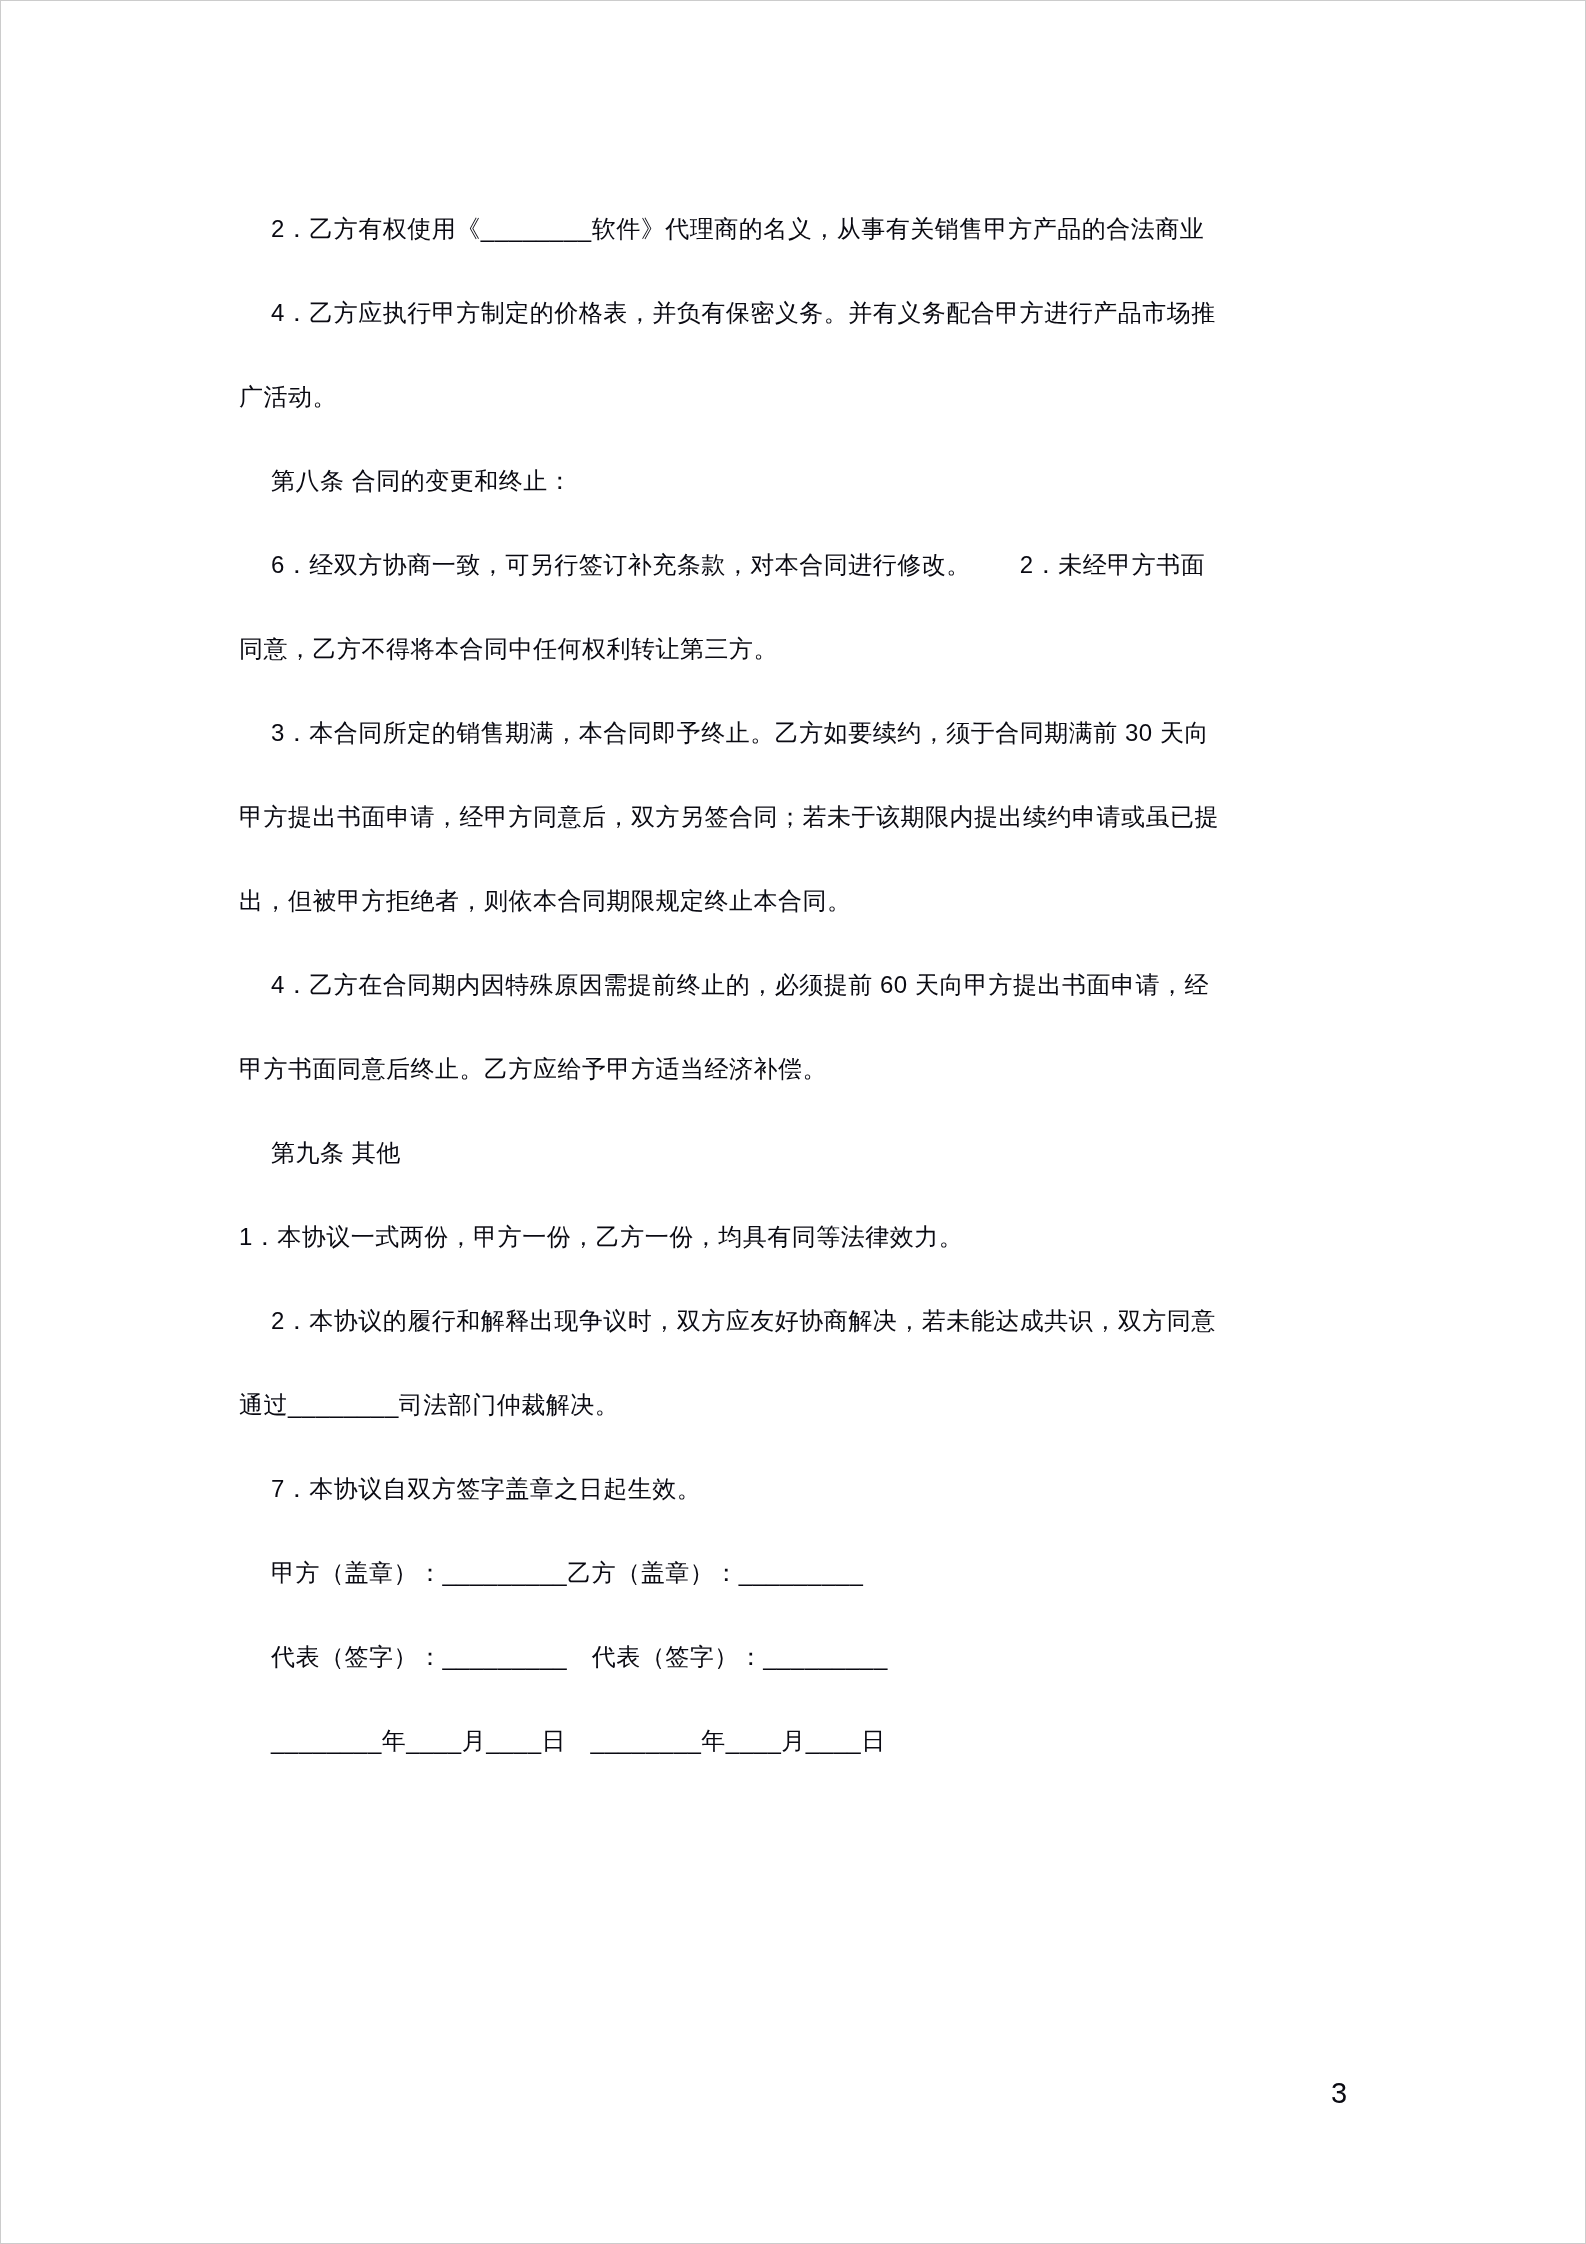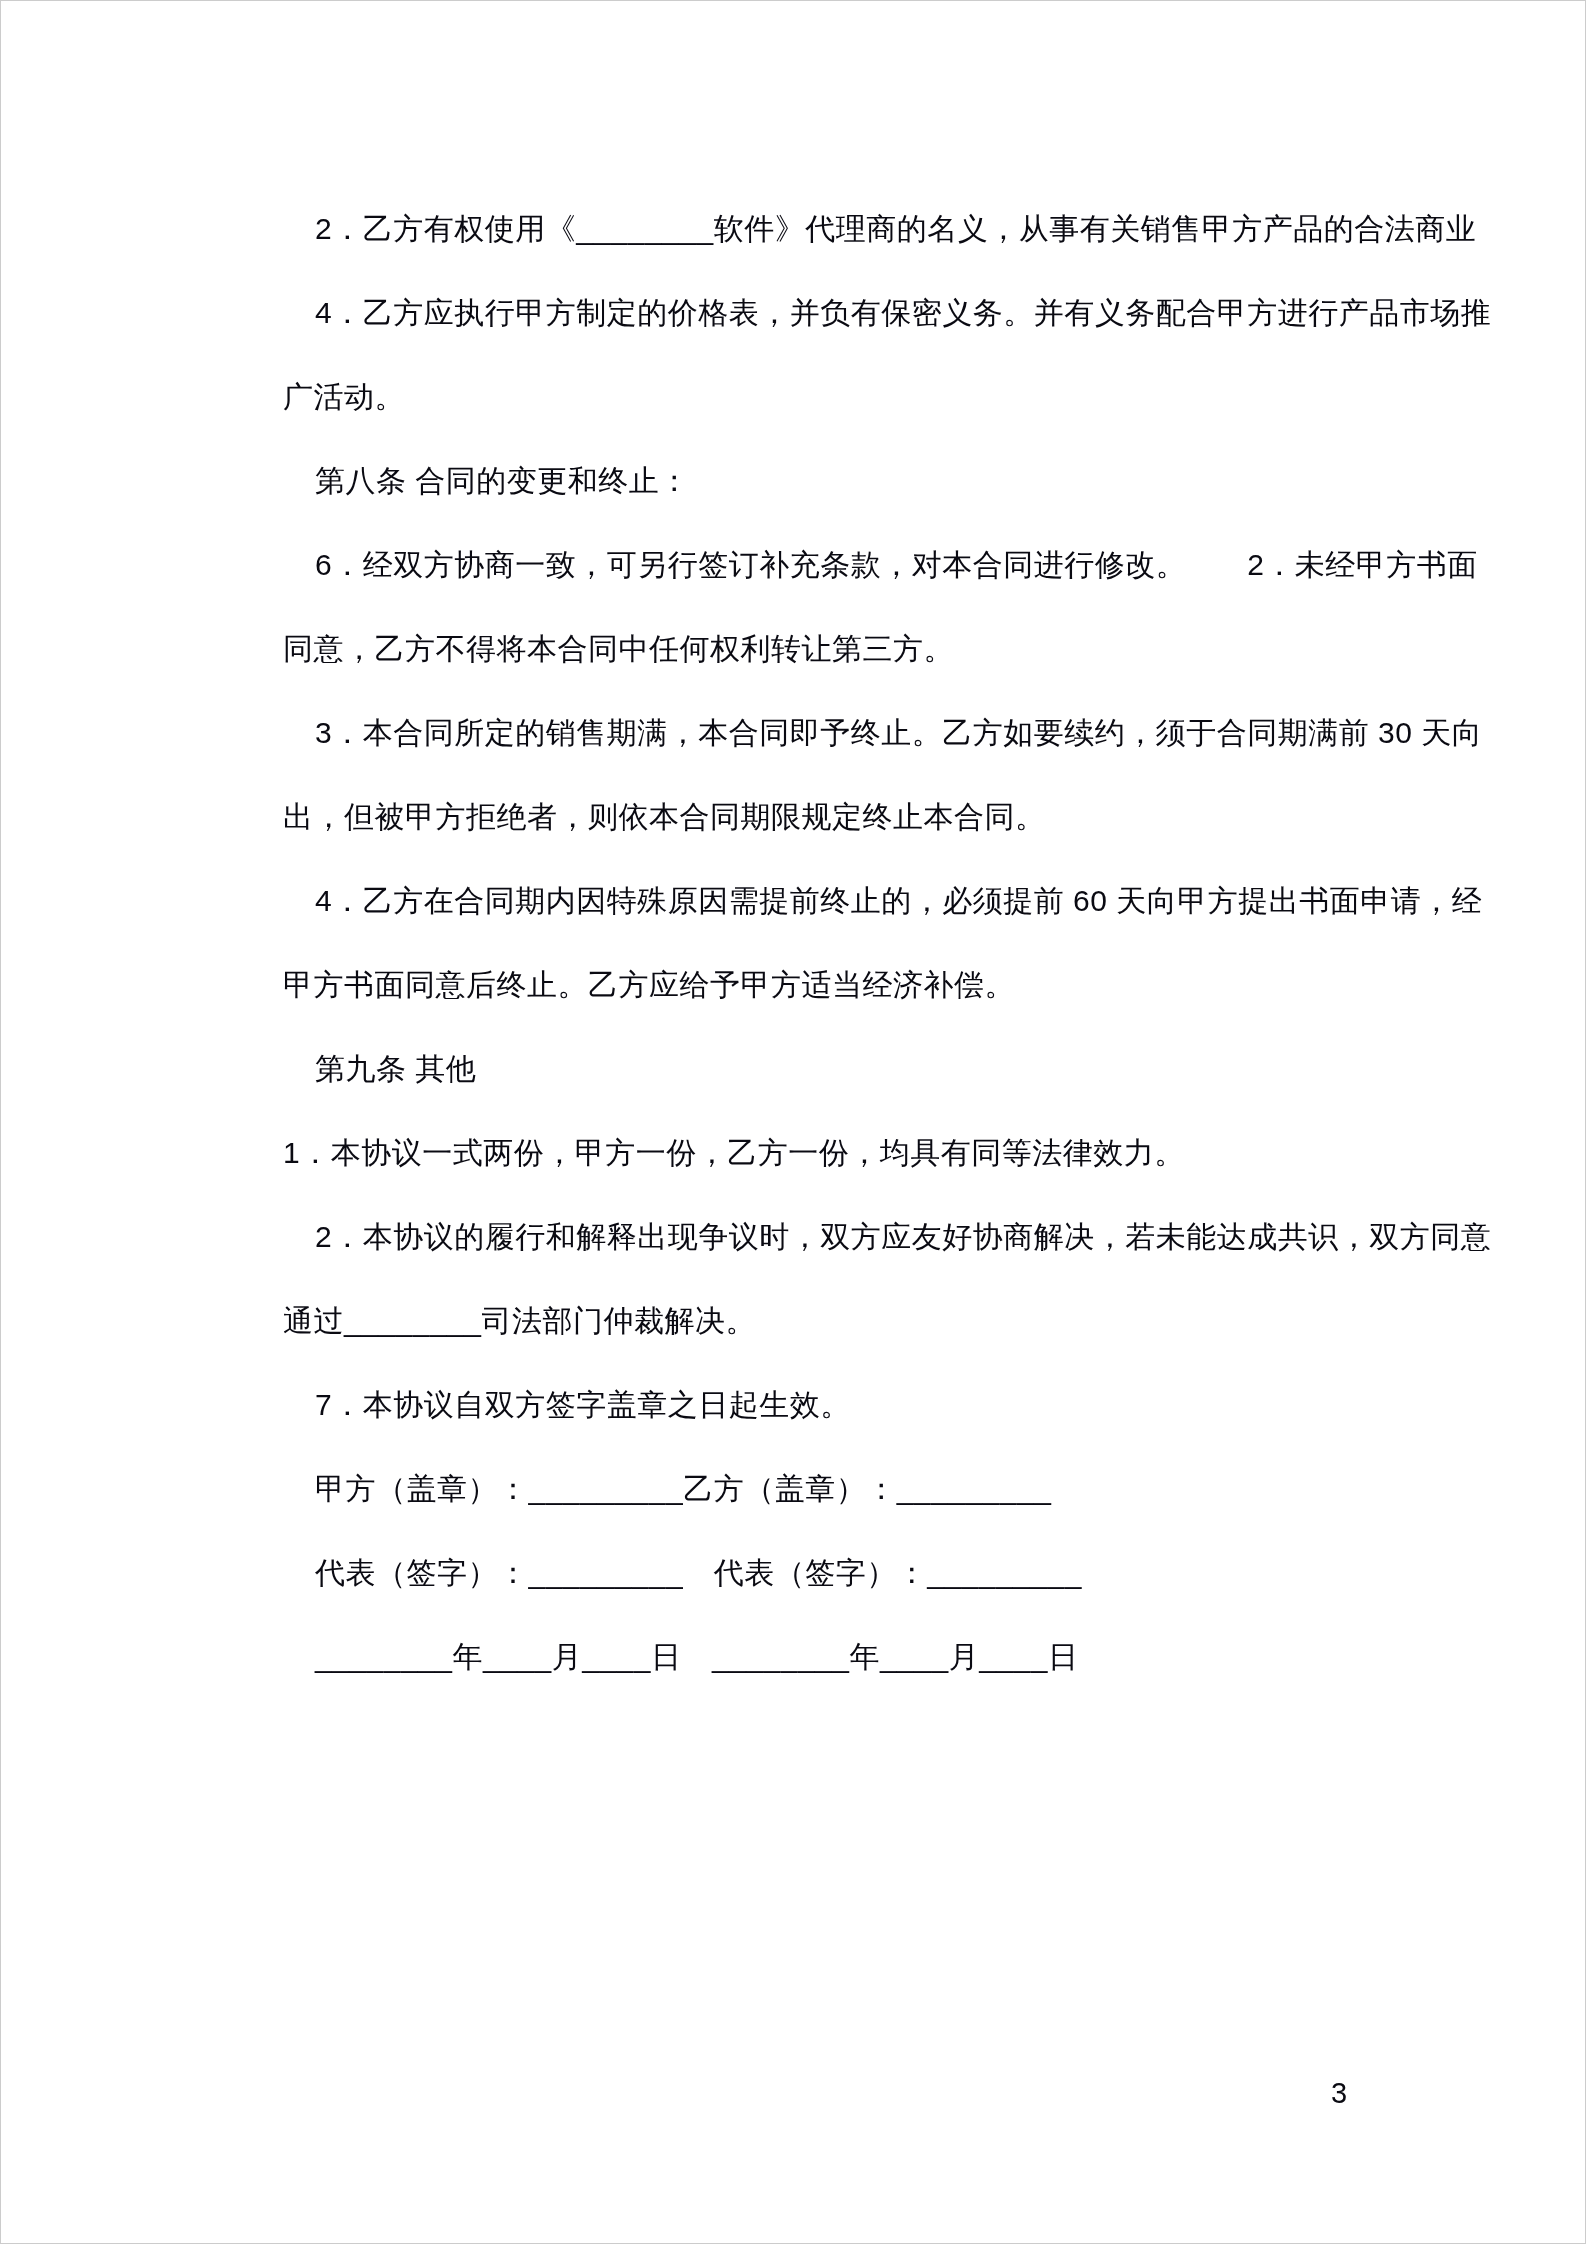--- a/index.html
+++ b/index.html
@@ -20,25 +20,24 @@
   }
   .content {
     position: absolute;
     left: 238px;
     top: 186px;
     width: 1120px;
   }
   .line {
     height: 84px;
     line-height: 84px;
-    font-size: 30px;
+    font-size: 24px;
     letter-spacing: 0.5px;
     white-space: pre;
     overflow: visible;
-    margin-left: 44px;
   }
   .line.indent {
     padding-left: 32px;
   }
   .page-number {
     position: absolute;
     left: 1330px;
     top: 2072px;
     font-size: 29px;
     line-height: 40px;
@@ -49,20 +48,21 @@
 
 <div class="page" style="--text-color: #0a0a12; --page-bg: #ffffff; --border-color: #cccccc;">
   <div class="content">
       <div class="line indent">2．乙方有权使用《________软件》代理商的名义，从事有关销售甲方产品的合法商业</div>
       <div class="line indent">4．乙方应执行甲方制定的价格表，并负有保密义务。并有义务配合甲方进行产品市场推</div>
       <div class="line">广活动。</div>
       <div class="line indent">第八条 合同的变更和终止：</div>
       <div class="line indent">6．经双方协商一致，可另行签订补充条款，对本合同进行修改。　　2．未经甲方书面</div>
       <div class="line">同意，乙方不得将本合同中任何权利转让第三方。</div>
       <div class="line indent">3．本合同所定的销售期满，本合同即予终止。乙方如要续约，须于合同期满前 30 天向</div>
+      <div class="line">甲方提出书面申请，经甲方同意后，双方另签合同；若未于该期限内提出续约申请或虽已提</div>
       <div class="line">出，但被甲方拒绝者，则依本合同期限规定终止本合同。</div>
       <div class="line indent">4．乙方在合同期内因特殊原因需提前终止的，必须提前 60 天向甲方提出书面申请，经</div>
       <div class="line">甲方书面同意后终止。乙方应给予甲方适当经济补偿。</div>
       <div class="line indent">第九条 其他</div>
       <div class="line">1．本协议一式两份，甲方一份，乙方一份，均具有同等法律效力。</div>
       <div class="line indent">2．本协议的履行和解释出现争议时，双方应友好协商解决，若未能达成共识，双方同意</div>
       <div class="line">通过________司法部门仲裁解决。</div>
       <div class="line indent">7．本协议自双方签字盖章之日起生效。</div>
       <div class="line indent">甲方（盖章）：_________乙方（盖章）：_________</div>
       <div class="line indent">代表（签字）：_________　代表（签字）：_________</div>

